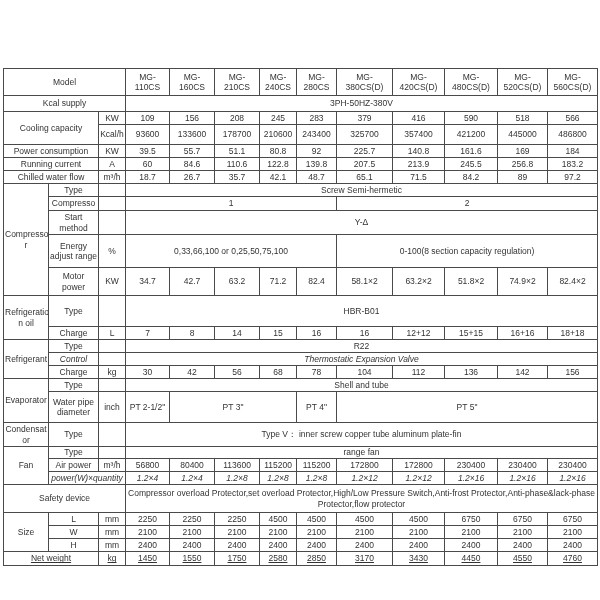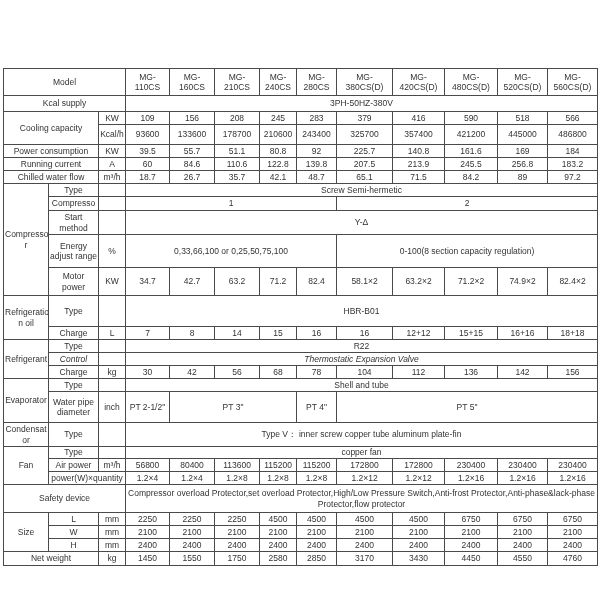--- a/index.html
+++ b/index.html
@@ -154,21 +154,21 @@
         <tr style="height: 28px;">
           <td>Motor power</td>
           <td>KW</td>
           <td>34.7</td>
           <td>42.7</td>
           <td>63.2</td>
           <td>71.2</td>
           <td>82.4</td>
           <td>58.1×2</td>
           <td>63.2×2</td>
-          <td>71.2×2</td>
+          <td>51.8×2</td>
           <td>74.9×2</td>
           <td>82.4×2</td>
         </tr>
         <tr style="height: 31px;">
           <td rowspan="2" class="cat">Refrigeratio
 n oil</td>
           <td>Type</td>
           <td></td>
           <td colspan="10">HBR-B01</td>
         </tr>
@@ -229,37 +229,37 @@
           <td class="cat">Condensat
 or</td>
           <td>Type</td>
           <td></td>
           <td colspan="10">Type V：  inner screw copper tube aluminum plate-fin</td>
         </tr>
         <tr style="height: 12px;">
           <td rowspan="3" class="cat">Fan</td>
           <td>Type</td>
           <td></td>
-          <td colspan="10">copper fan</td>
+          <td colspan="10">range fan</td>
         </tr>
         <tr style="height: 13px;">
           <td>Air power</td>
           <td>m³/h</td>
           <td>56800</td>
           <td>80400</td>
           <td>113600</td>
           <td>115200</td>
           <td>115200</td>
           <td>172800</td>
           <td>172800</td>
           <td>230400</td>
           <td>230400</td>
           <td>230400</td>
         </tr>
-        <tr style="height: 13px;">
+        <tr style="height: 13px; font-style: italic;">
           <td colspan="2">power(W)×quantity</td>
           <td>1.2×4</td>
           <td>1.2×4</td>
           <td>1.2×8</td>
           <td>1.2×8</td>
           <td>1.2×8</td>
           <td>1.2×12</td>
           <td>1.2×12</td>
           <td>1.2×16</td>
           <td>1.2×16</td>
@@ -305,21 +305,21 @@
           <td>2400</td>
           <td>2400</td>
           <td>2400</td>
           <td>2400</td>
           <td>2400</td>
           <td>2400</td>
           <td>2400</td>
           <td>2400</td>
           <td>2400</td>
         </tr>
-        <tr style="height: 14px;">
+        <tr style="height: 14px; text-decoration: underline;">
           <td colspan="2">Net weight</td>
           <td>kg</td>
           <td>1450</td>
           <td>1550</td>
           <td>1750</td>
           <td>2580</td>
           <td>2850</td>
           <td>3170</td>
           <td>3430</td>
           <td>4450</td>

